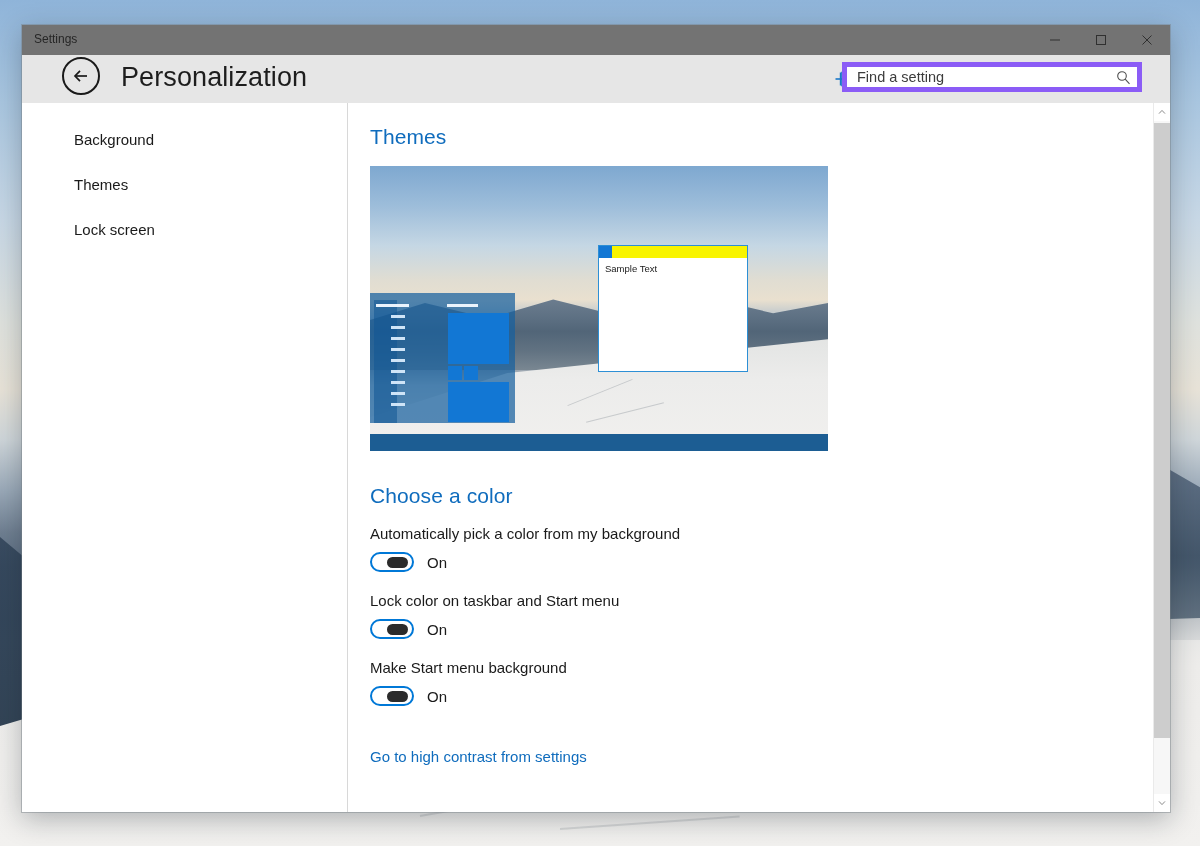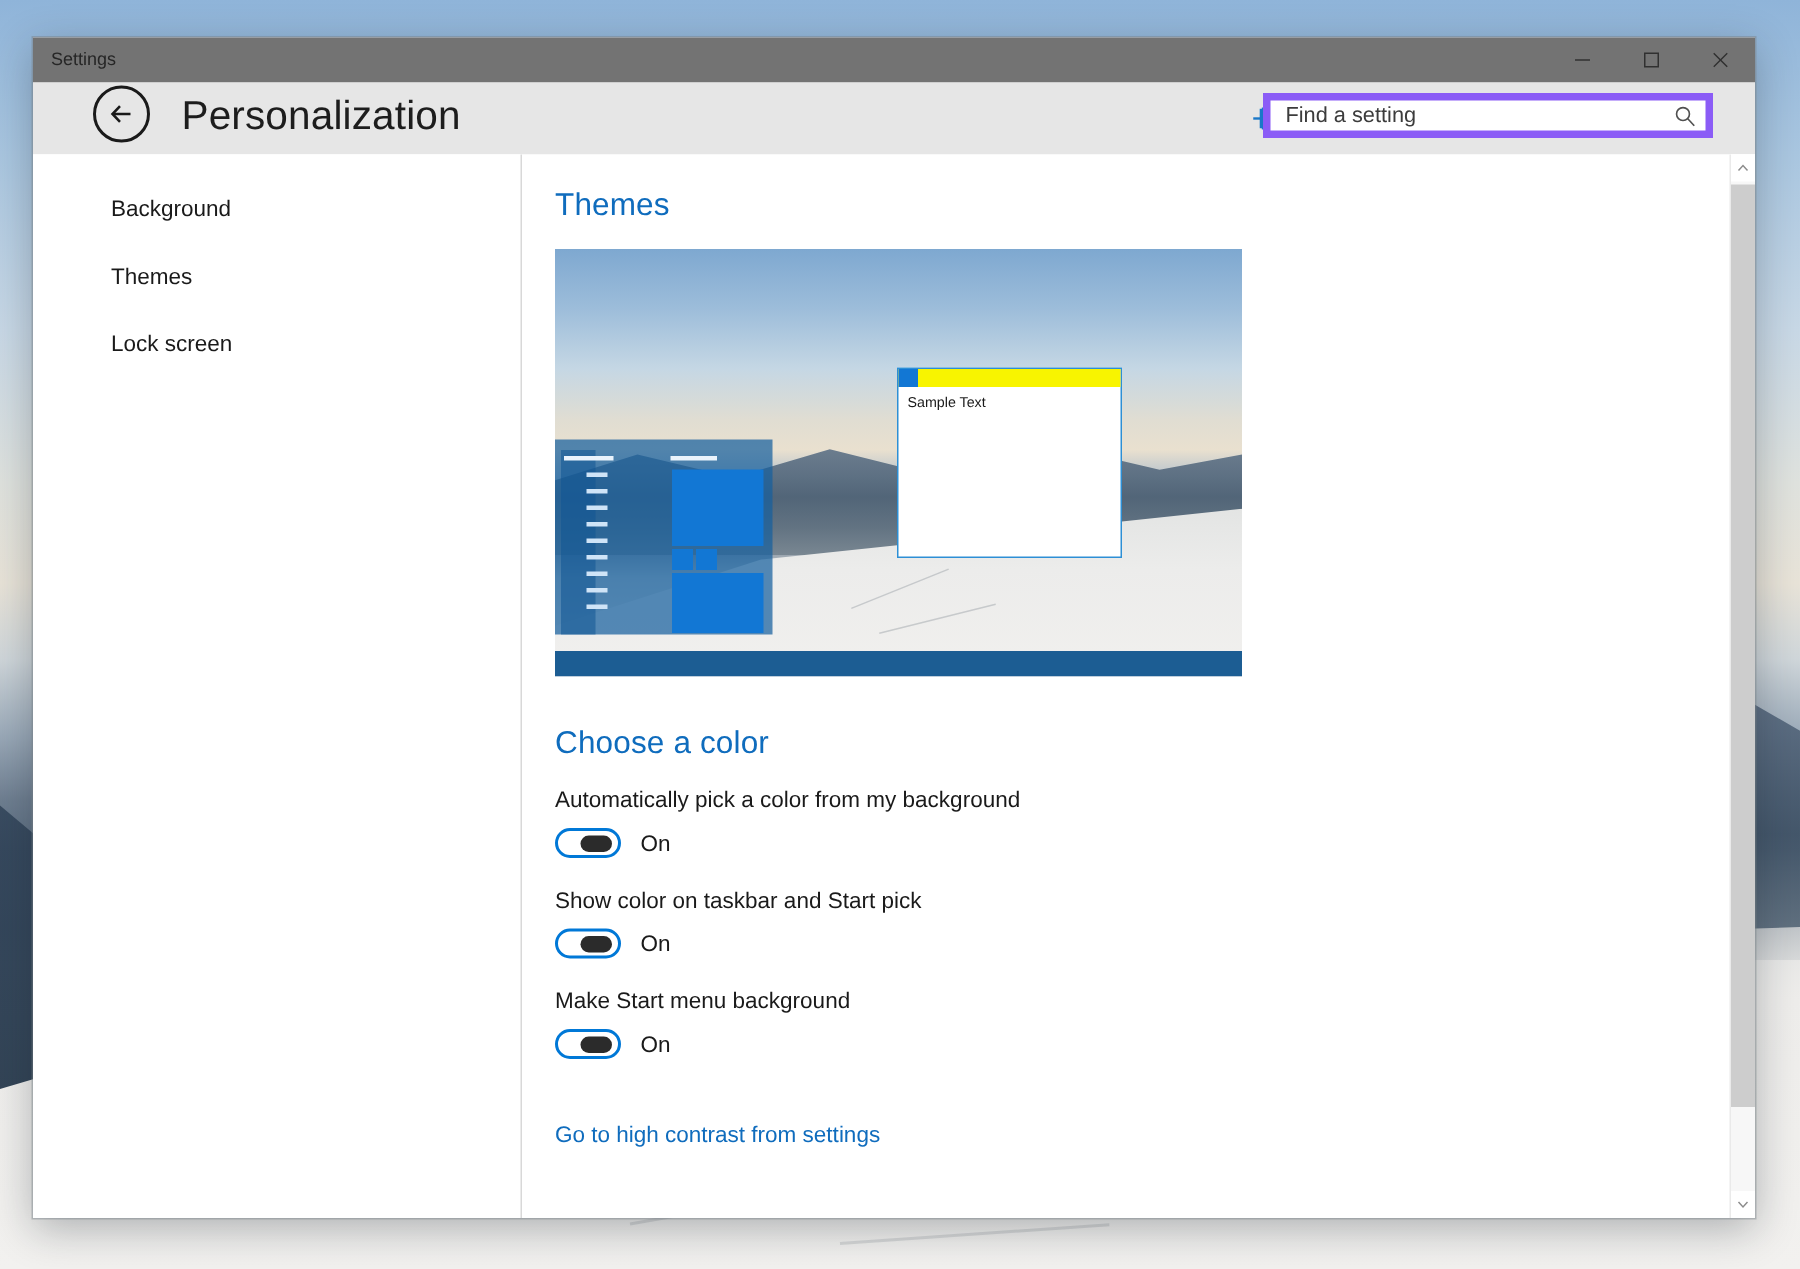--- a/index.html
+++ b/index.html
@@ -477,21 +477,21 @@
             <div class="setting-label">Automatically pick a color from my background</div>
             <div class="toggle-line">
               <div class="toggle on">
                 <div class="knob"></div>
               </div>
               <div class="toggle-state">On</div>
             </div>
           </div>
 
           <div class="setting-row">
-            <div class="setting-label">Show color on taskbar and Start pick</div>
+            <div class="setting-label">Lock color on taskbar and Start menu</div>
             <div class="toggle-line">
               <div class="toggle on">
                 <div class="knob"></div>
               </div>
               <div class="toggle-state">On</div>
             </div>
           </div>
 
           <div class="setting-row">
             <div class="setting-label">Make Start menu background</div>

